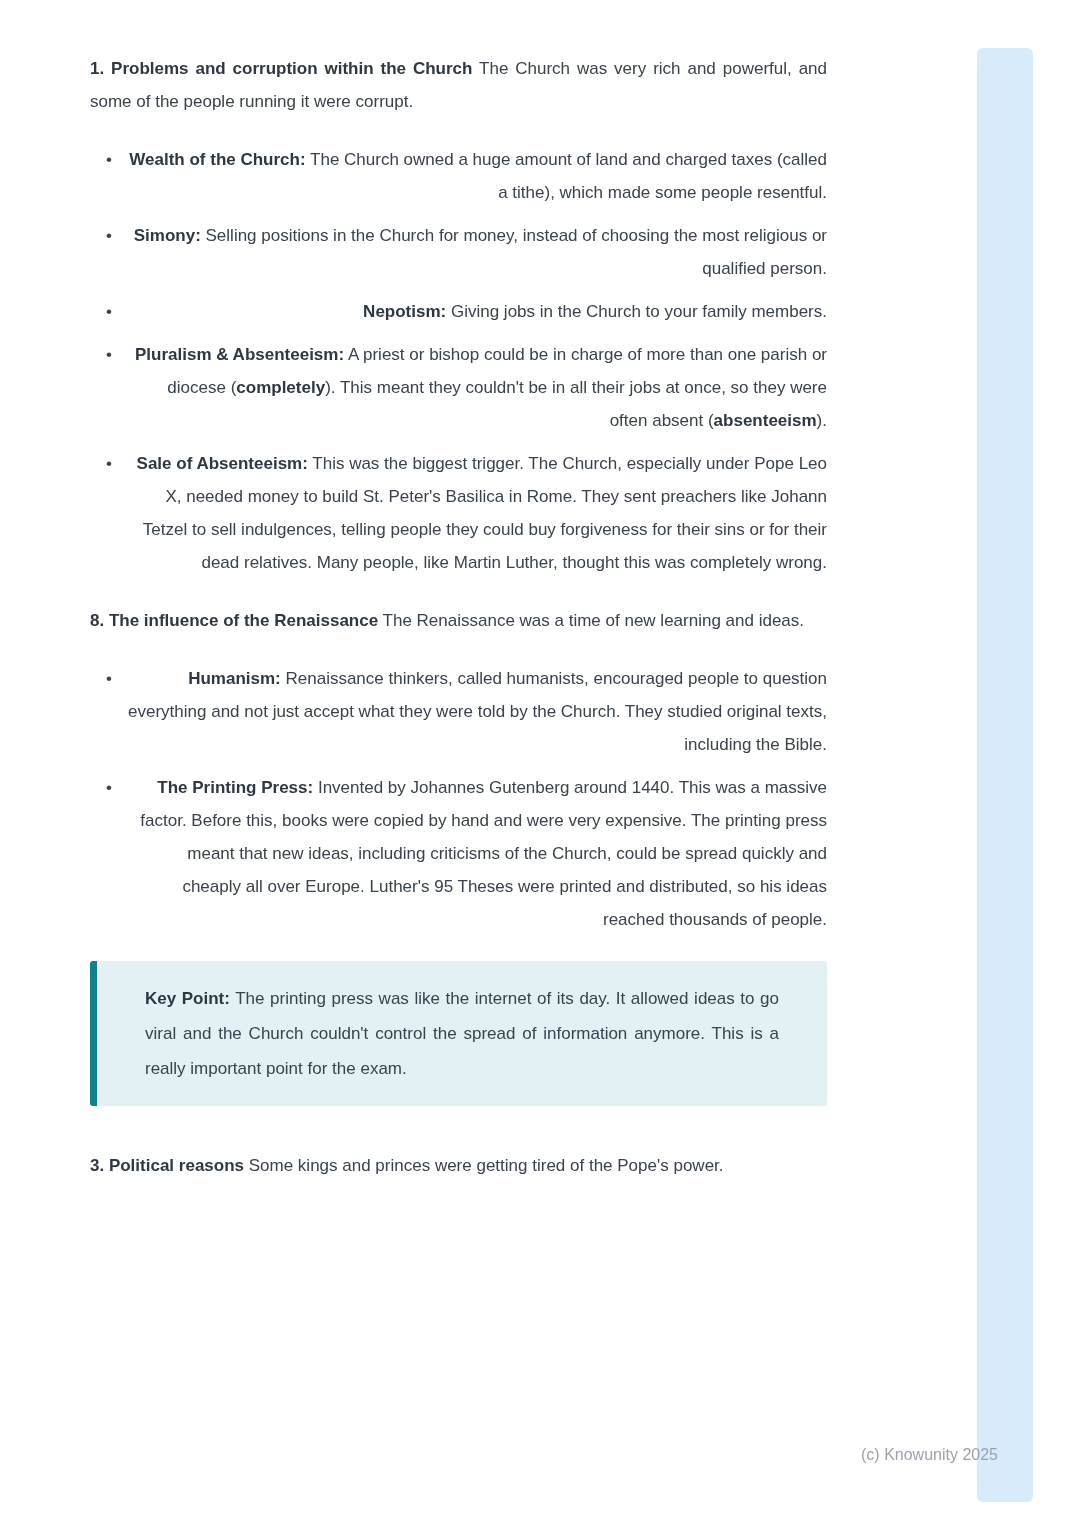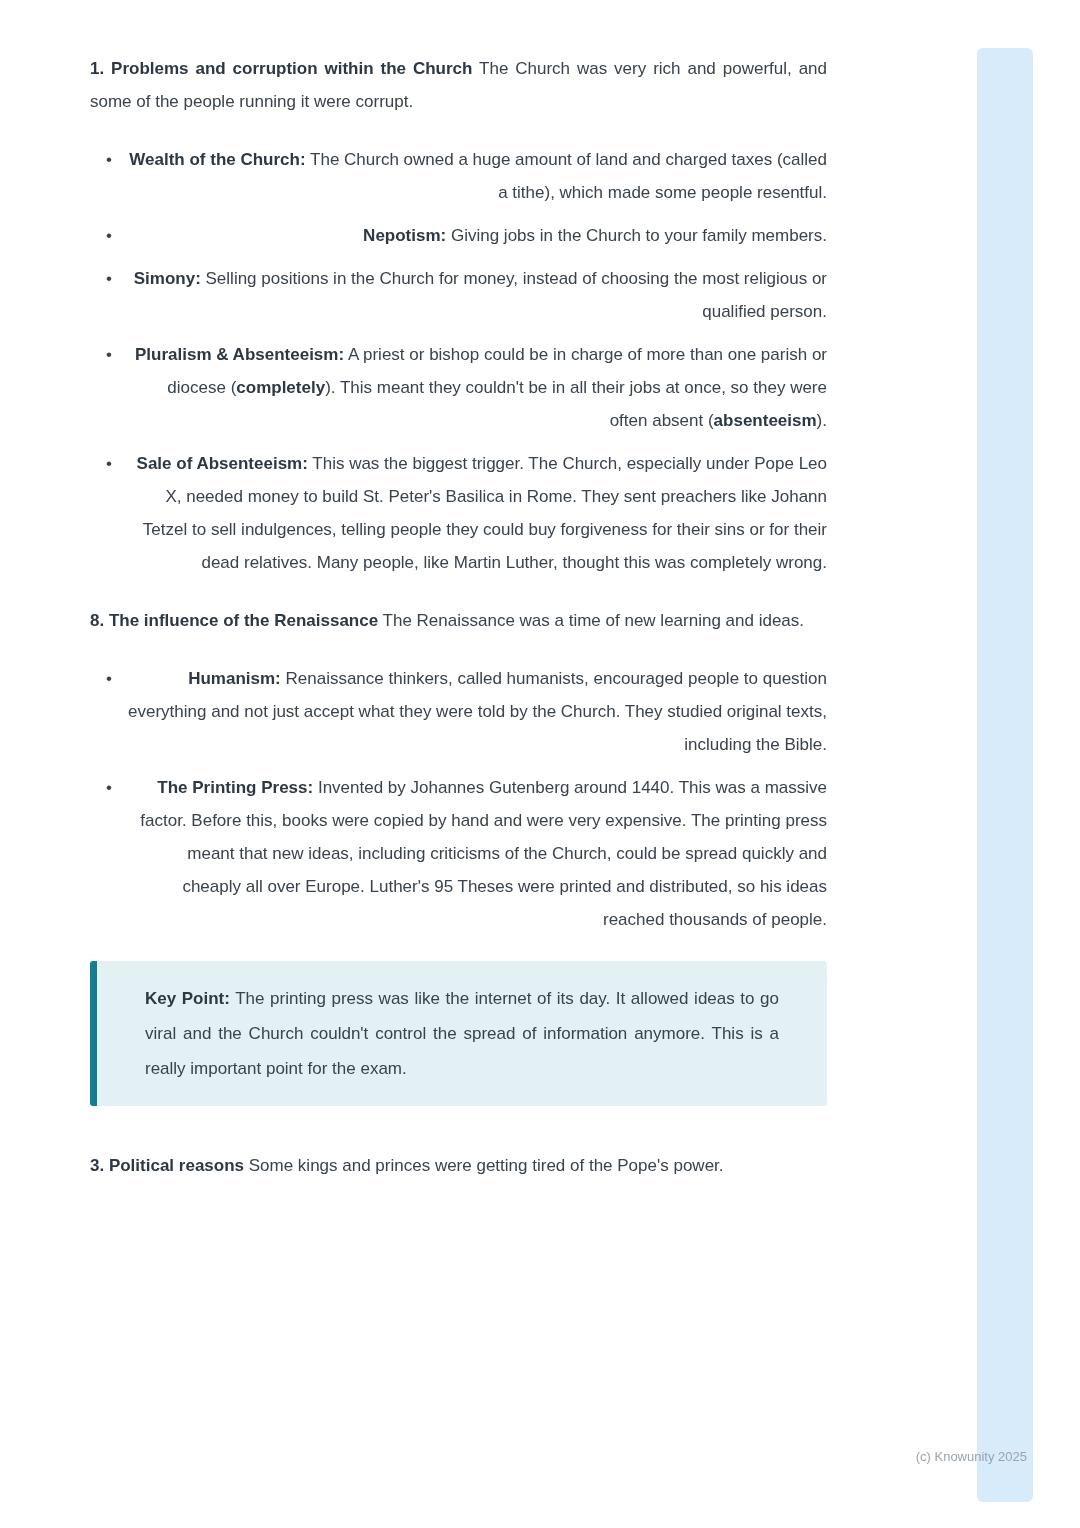--- a/index.html
+++ b/index.html
@@ -72,38 +72,38 @@
     top: 48px;
     right: 47px;
     width: 56px;
     bottom: 26px;
     background: var(--scrollbar, #d7ebfa);
     border-radius: 6px;
     z-index: 1;
   }
   .footer {
     position: absolute;
-    right: 53px;
+    right: 82px;
     bottom: 64px;
-    font-size: 13px;
+    font-size: 16px;
     color: var(--footer-text, #9aa3ad);
     z-index: 2;
     white-space: nowrap;
   }
 </style>
 </head>
 <body>
 
 <div class="page">
   <div class="doc">
       <div class="para"><strong>1. Problems and corruption within the Church</strong> The Church was very rich and powerful, and some of the people running it were corrupt.</div>
       <ul class="bullets">
         <li><strong>Wealth of the Church:</strong> The Church owned a huge amount of land and charged taxes (called a tithe), which made some people resentful.</li>
+        <li><strong>Simony:</strong> Selling positions in the Church for money, instead of choosing the most religious or qualified person.</li>
         <li><strong>Nepotism:</strong> Giving jobs in the Church to your family members.</li>
-        <li><strong>Simony:</strong> Selling positions in the Church for money, instead of choosing the most religious or qualified person.</li>
         <li><strong>Pluralism &amp; Absenteeism:</strong> A priest or bishop could be in charge of more than one parish or diocese (<strong>completely</strong>). This meant they couldn't be in all their jobs at once, so they were often absent (<strong>absenteeism</strong>).</li>
         <li><strong>Sale of Absenteeism:</strong> This was the biggest trigger. The Church, especially under Pope Leo X, needed money to build St. Peter's Basilica in Rome. They sent preachers like Johann Tetzel to sell indulgences, telling people they could buy forgiveness for their sins or for their dead relatives. Many people, like Martin Luther, thought this was completely wrong.</li>
       </ul>
       <div class="para"><strong>8. The influence of the Renaissance</strong> The Renaissance was a time of new learning and ideas.</div>
       <ul class="bullets">
         <li><strong>Humanism:</strong> Renaissance thinkers, called humanists, encouraged people to question everything and not just accept what they were told by the Church. They studied original texts, including the Bible.</li>
         <li><strong>The Printing Press:</strong> Invented by Johannes Gutenberg around 1440. This was a massive factor. Before this, books were copied by hand and were very expensive. The printing press meant that new ideas, including criticisms of the Church, could be spread quickly and cheaply all over Europe. Luther's 95 Theses were printed and distributed, so his ideas reached thousands of people.</li>
       </ul>
       <div class="callout"><strong>Key Point:</strong> The printing press was like the internet of its day. It allowed ideas to go viral and the Church couldn't control the spread of information anymore. This is a really important point for the exam.</div>
       <div class="para"><strong>3. Political reasons</strong> Some kings and princes were getting tired of the Pope's power.</div>

